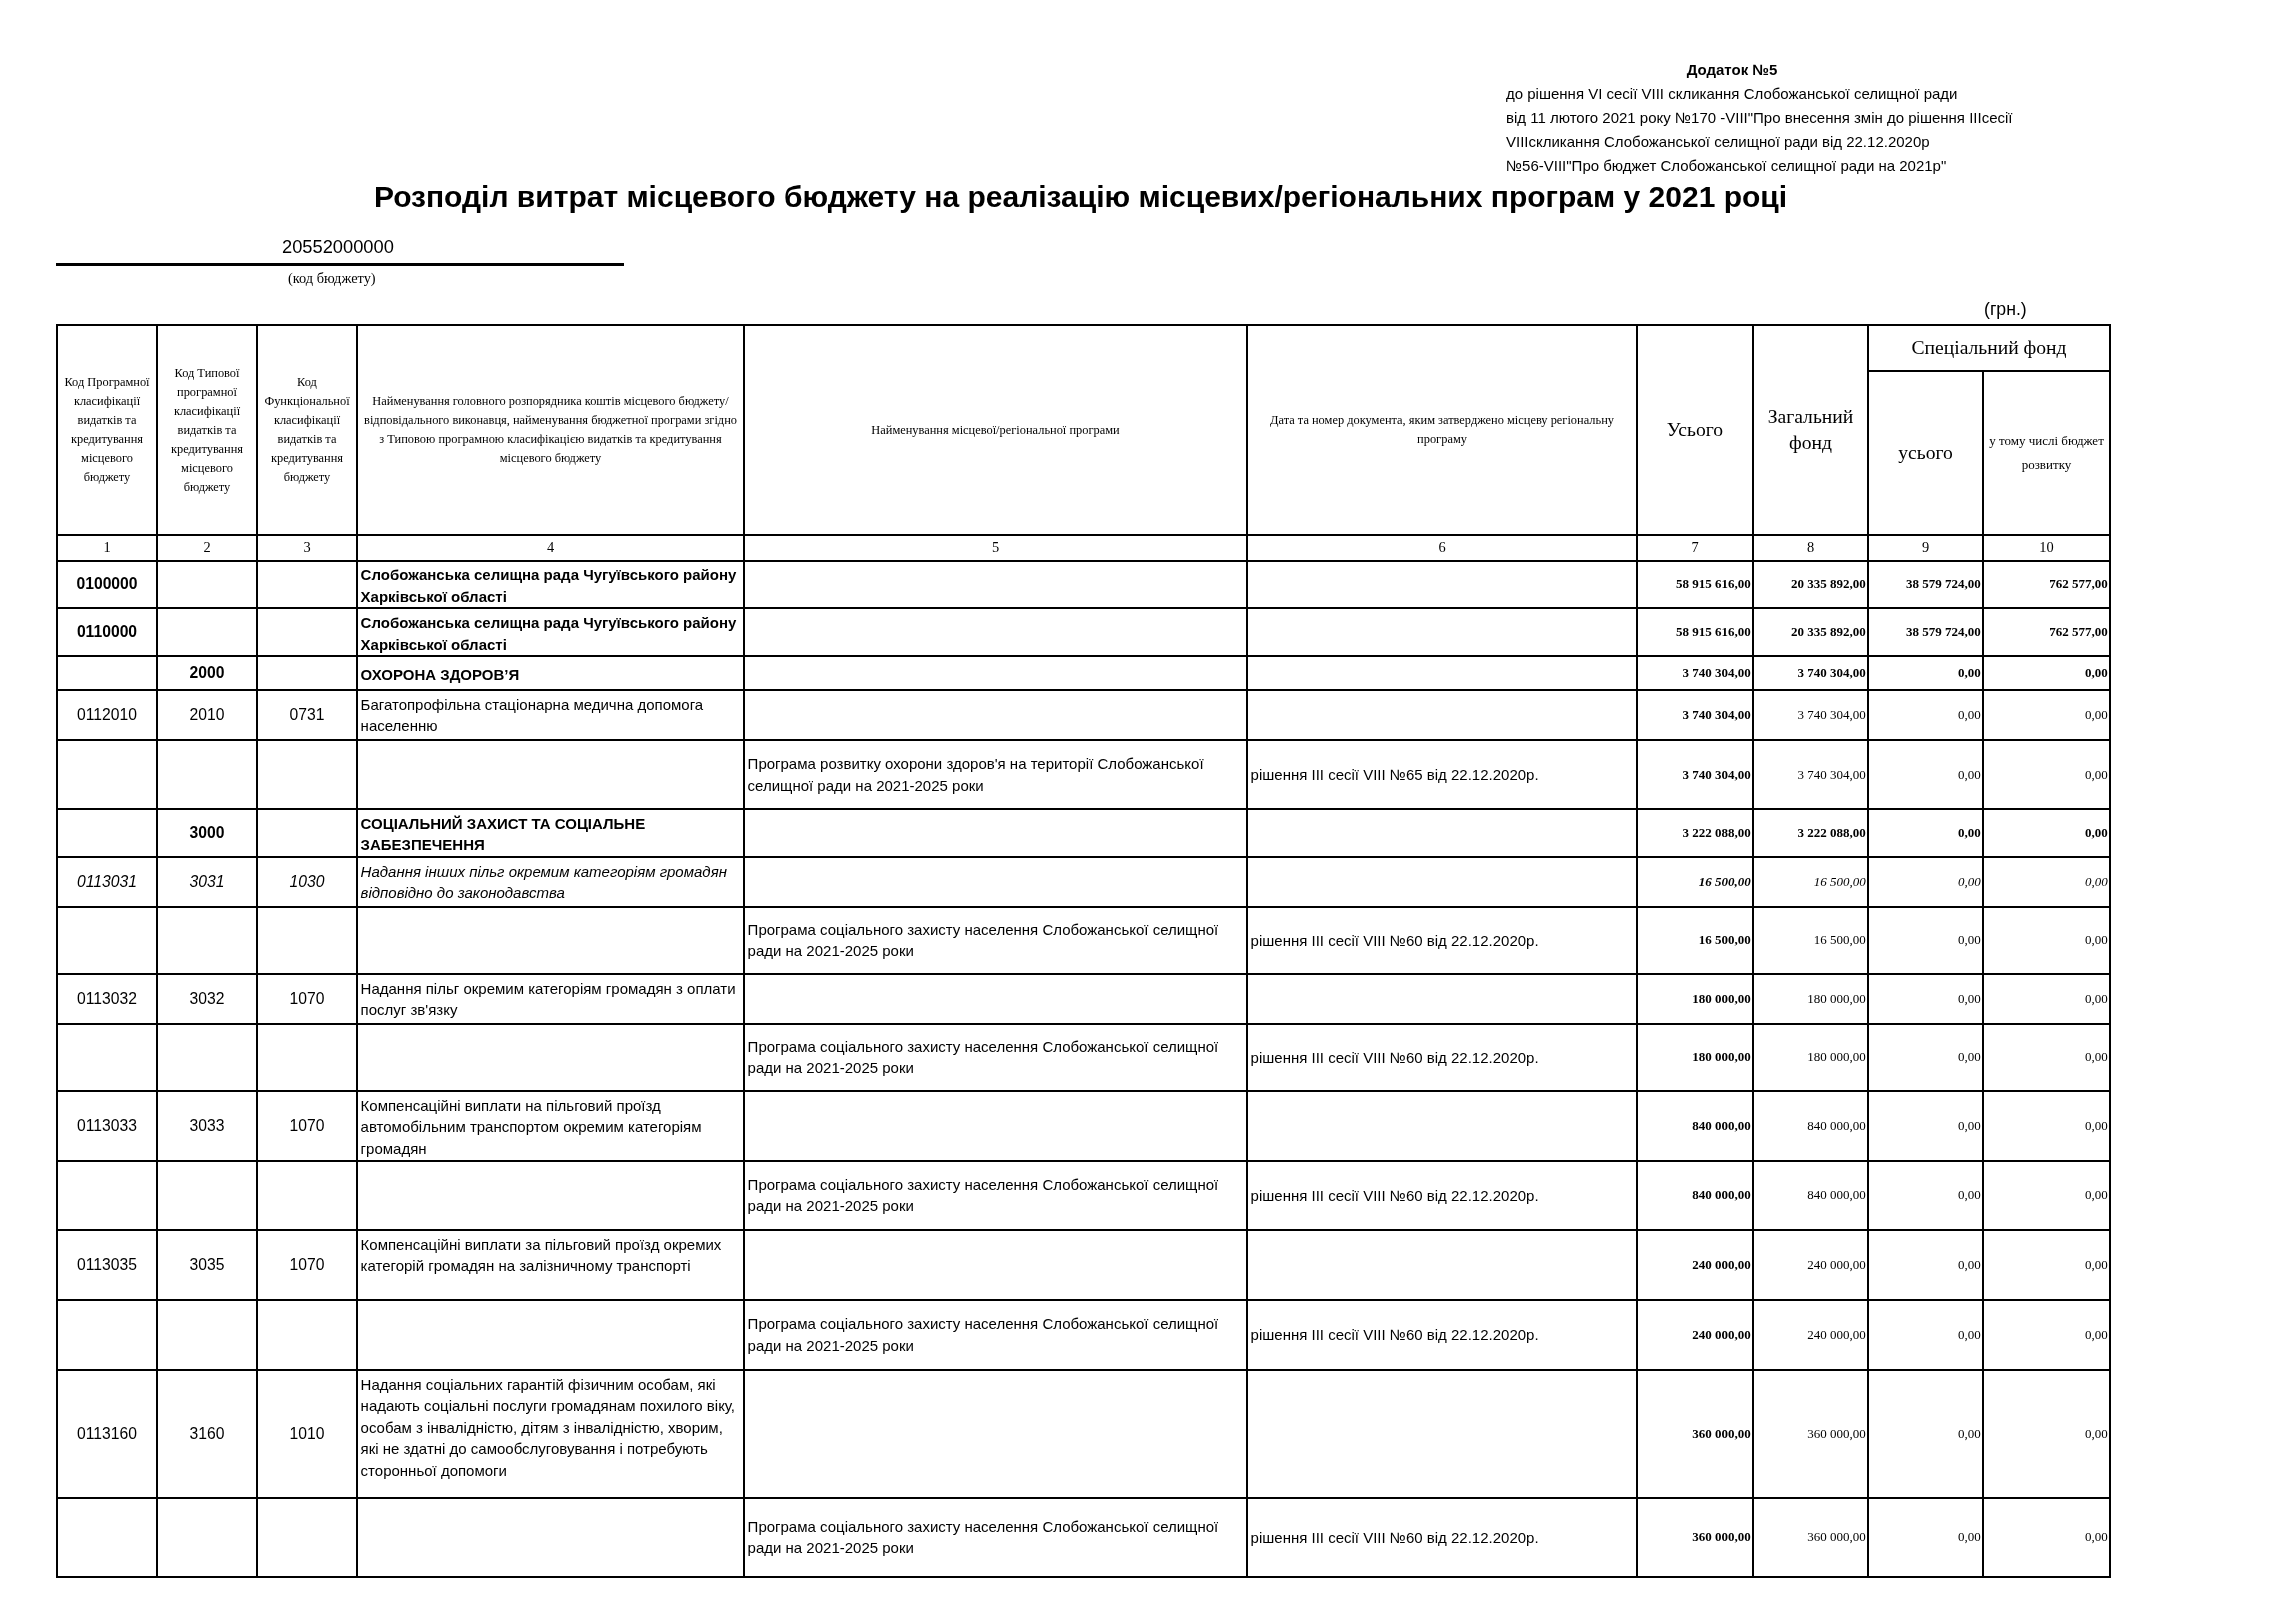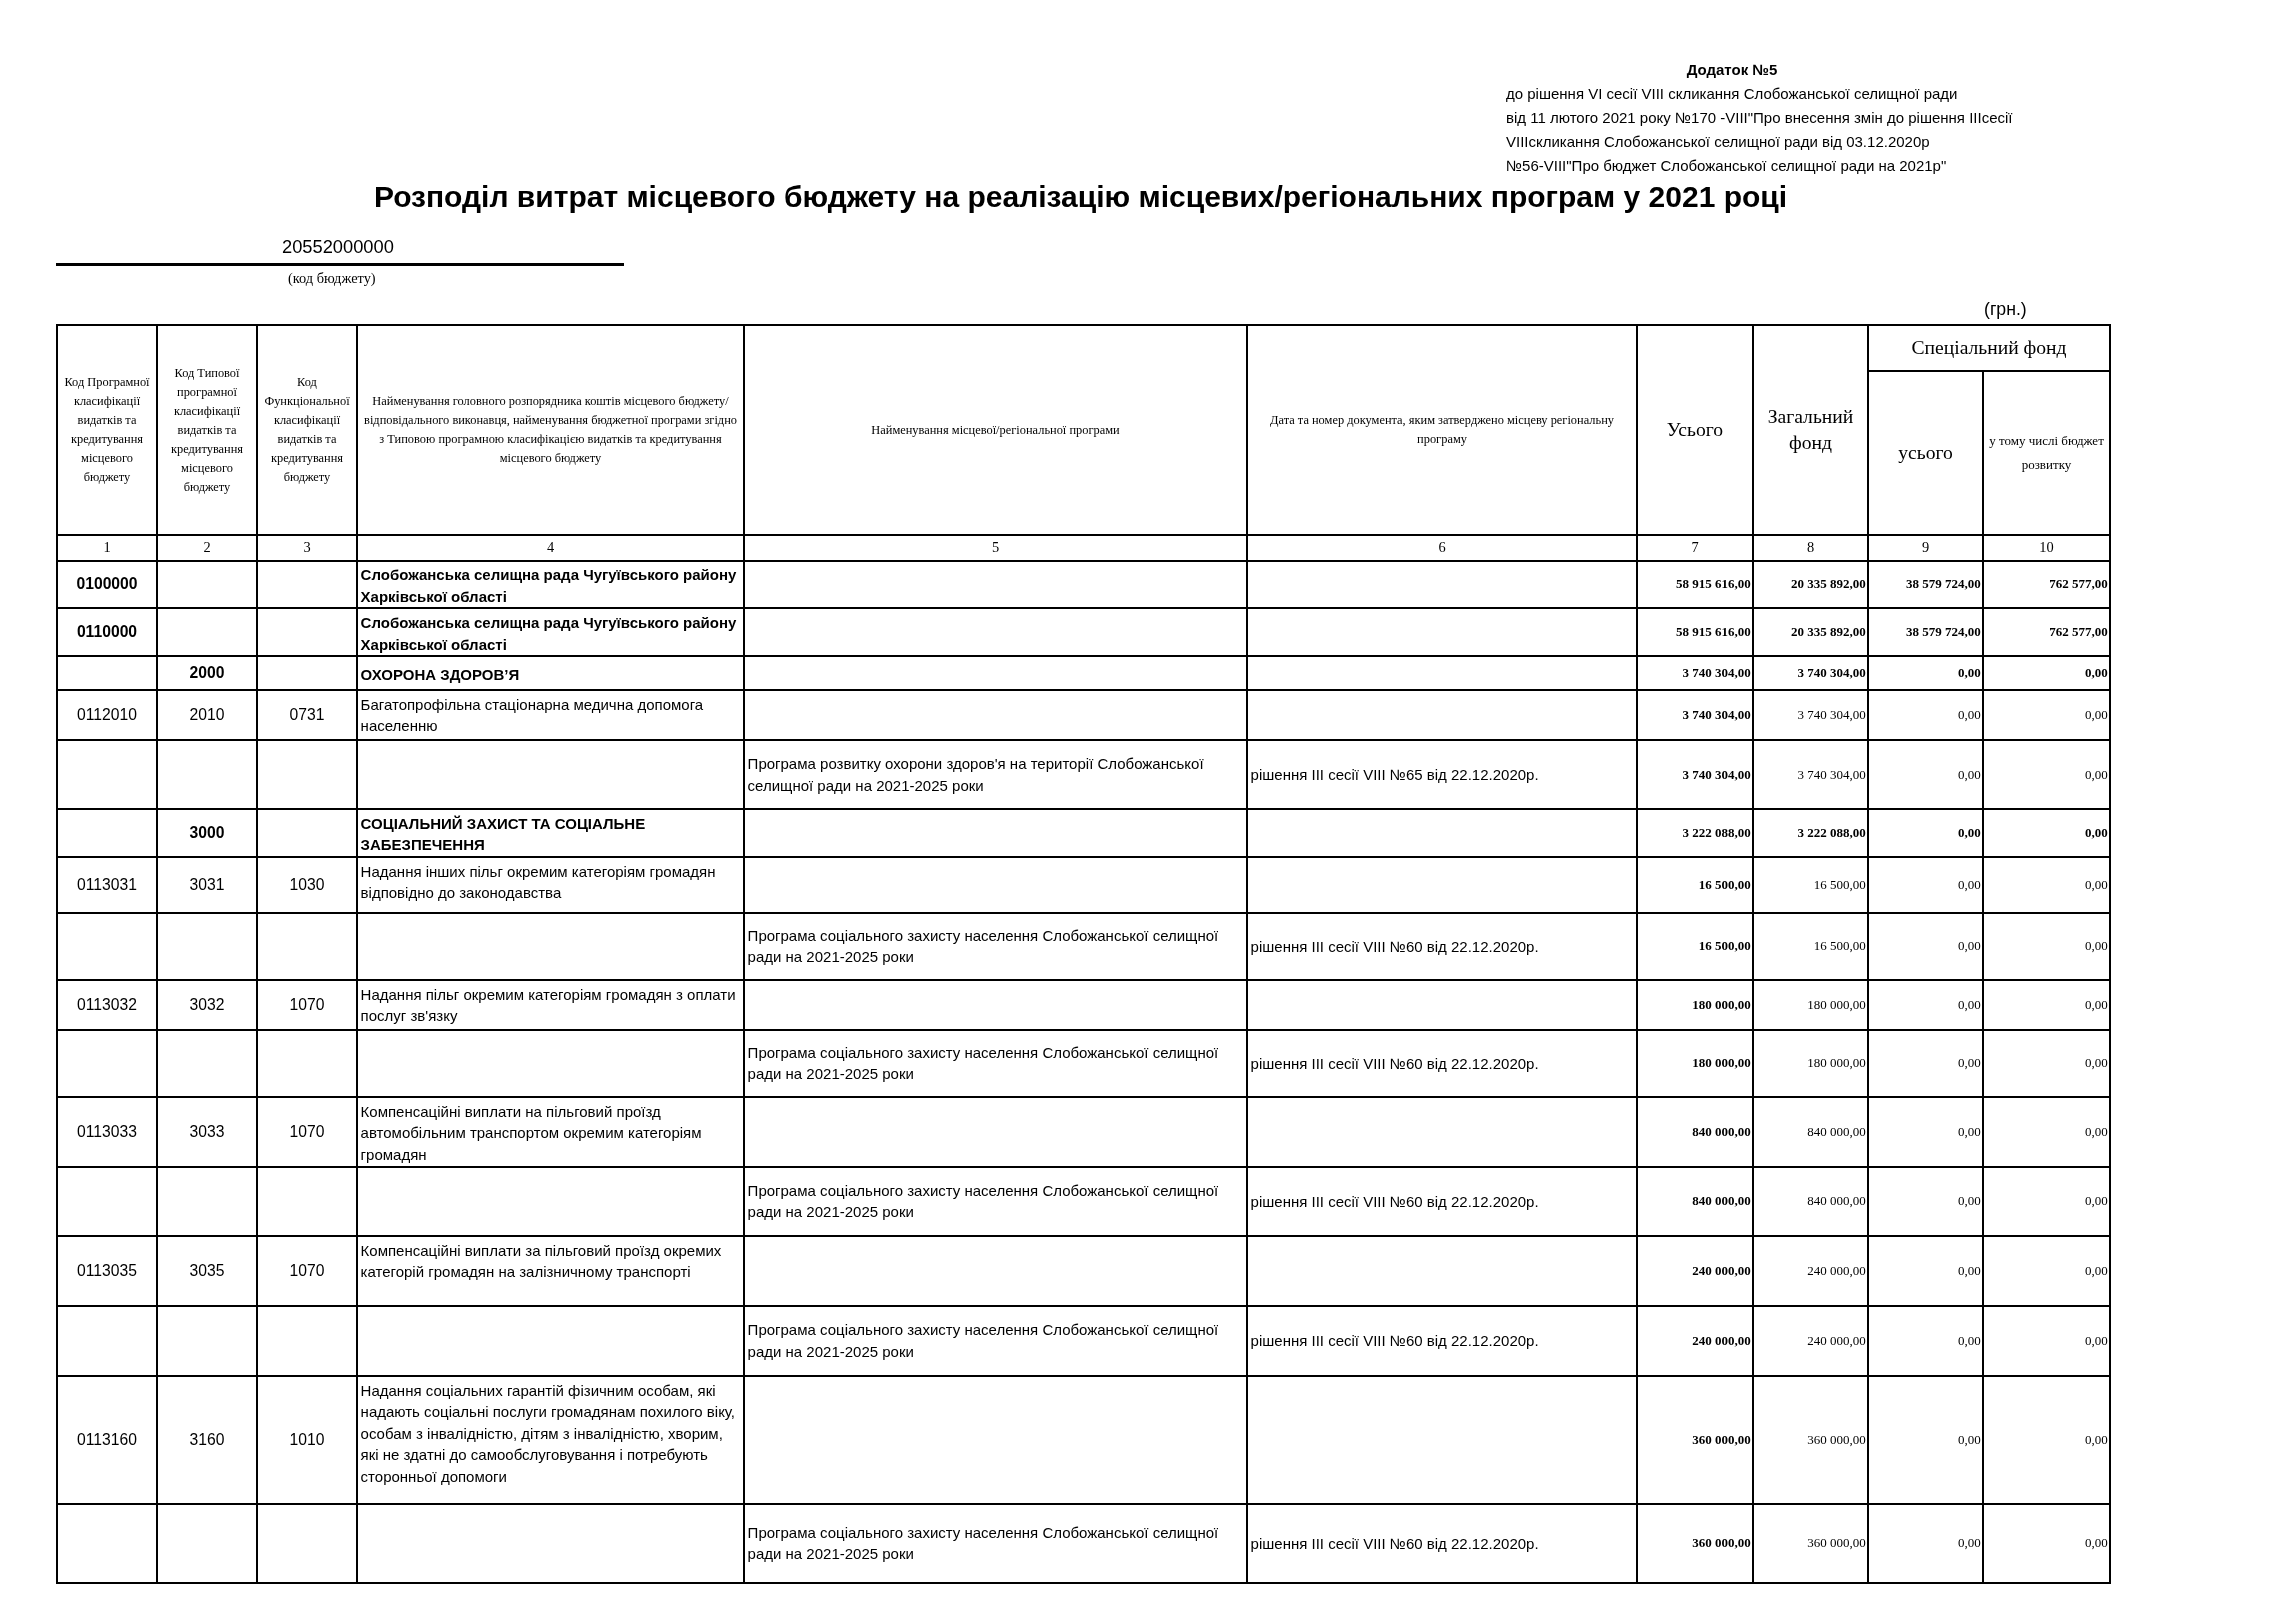--- a/index.html
+++ b/index.html
@@ -31,21 +31,21 @@
   #budget tr.program td.prog, #budget tr.program td.doc { vertical-align:middle; }
   #budget td.doc { font-family:"Liberation Sans", sans-serif; font-size:15px; text-align:left; }
 </style>
 </head>
 <body>
 
 <div id="appendix">
   <div class="ttl">Додаток №5</div>
   <div>до рішення VI сесії VIII скликання Слобожанської селищної ради</div>
   <div>від 11  лютого 2021 року №170 -VIII"Про внесення змін до рішення IIIсесії</div>
-  <div>VIIIскликання Слобожанської селищної ради  від 03.12.2020р</div>
+  <div>VIIIскликання Слобожанської селищної ради  від 22.12.2020р</div>
   <div>№56-VIII"Про бюджет Слобожанської селищної ради на 2021р"</div>
 </div>
 
 <div id="main-title">Розподіл витрат місцевого бюджету на реалізацію місцевих/регіональних програм у 2021 році</div>
 
 <div id="budget-code">20552000000</div>
 <div id="budget-line"></div>
 <div id="budget-code-label">(код бюджету)</div>
 
 <div id="currency">(грн.)</div>
@@ -158,21 +158,21 @@
         <td class="code b">3000</td>
         <td class="code b"></td>
         <td class="name b" style="vertical-align: middle;">СОЦІАЛЬНИЙ ЗАХИСТ ТА СОЦІАЛЬНЕ ЗАБЕЗПЕЧЕННЯ</td>
         <td class="prog"></td>
         <td class="doc"></td>
         <td class="num b">3 222 088,00</td>
         <td class="num b">3 222 088,00</td>
         <td class="num b">0,00</td>
         <td class="num b">0,00</td>
       </tr>
-      <tr class="item" style="height: 56px;">
+      <tr class="item" style="height: 50px; font-style: italic;">
         <td class="code">0113031</td>
         <td class="code">3031</td>
         <td class="code">1030</td>
         <td class="name">Надання інших пільг окремим категоріям громадян відповідно до законодавства</td>
         <td class="prog"></td>
         <td class="doc"></td>
         <td class="num b">16 500,00</td>
         <td class="num">16 500,00</td>
         <td class="num">0,00</td>
         <td class="num">0,00</td>

